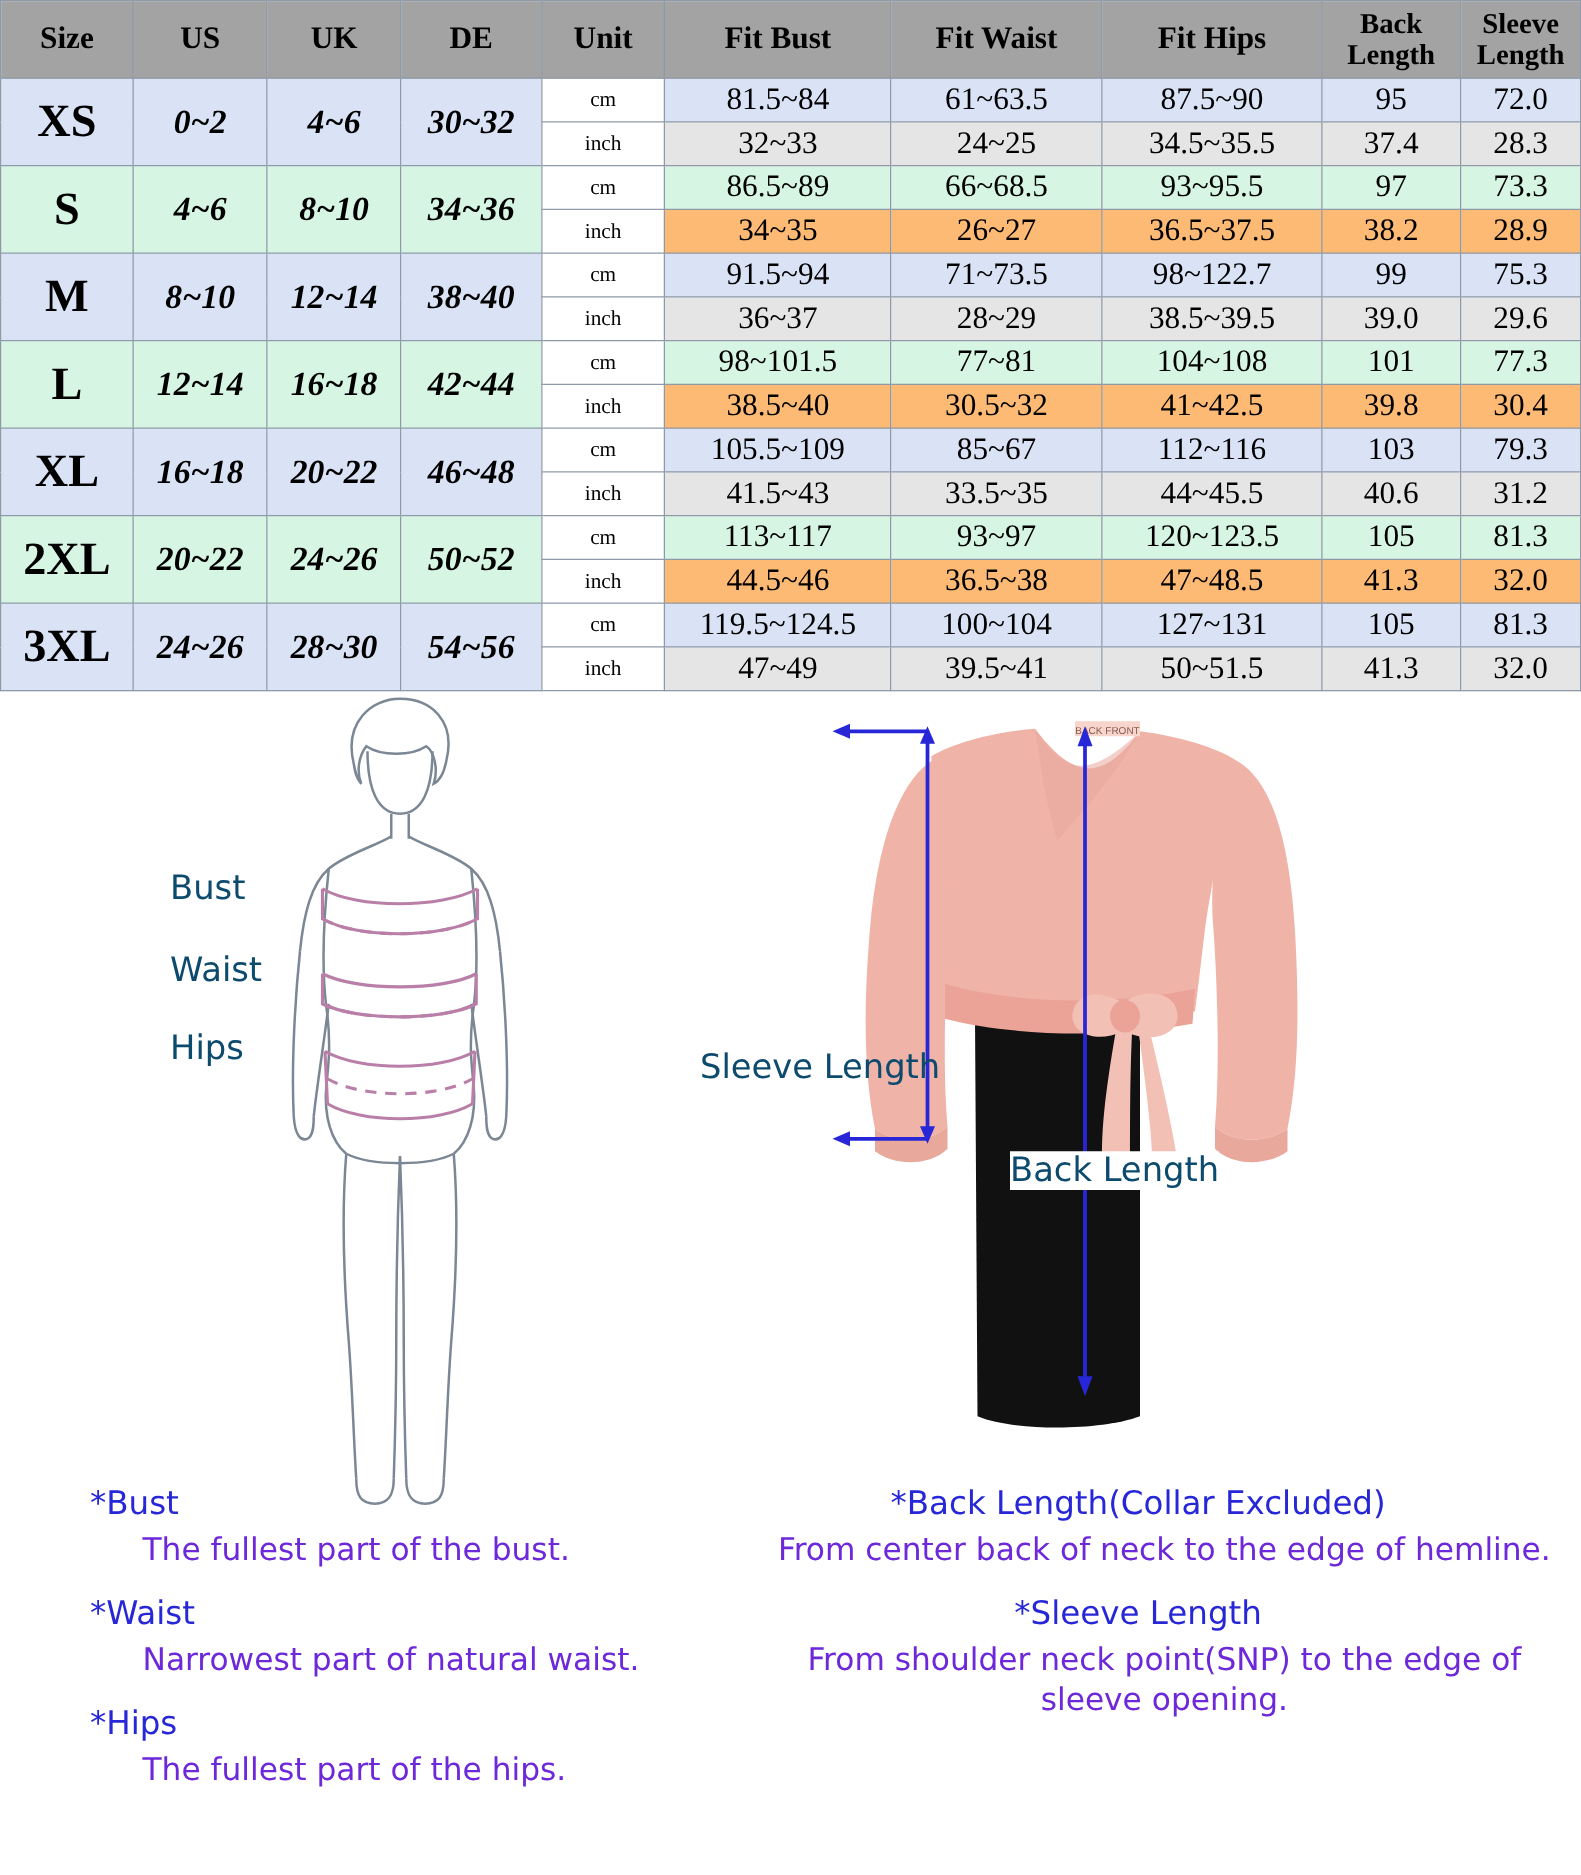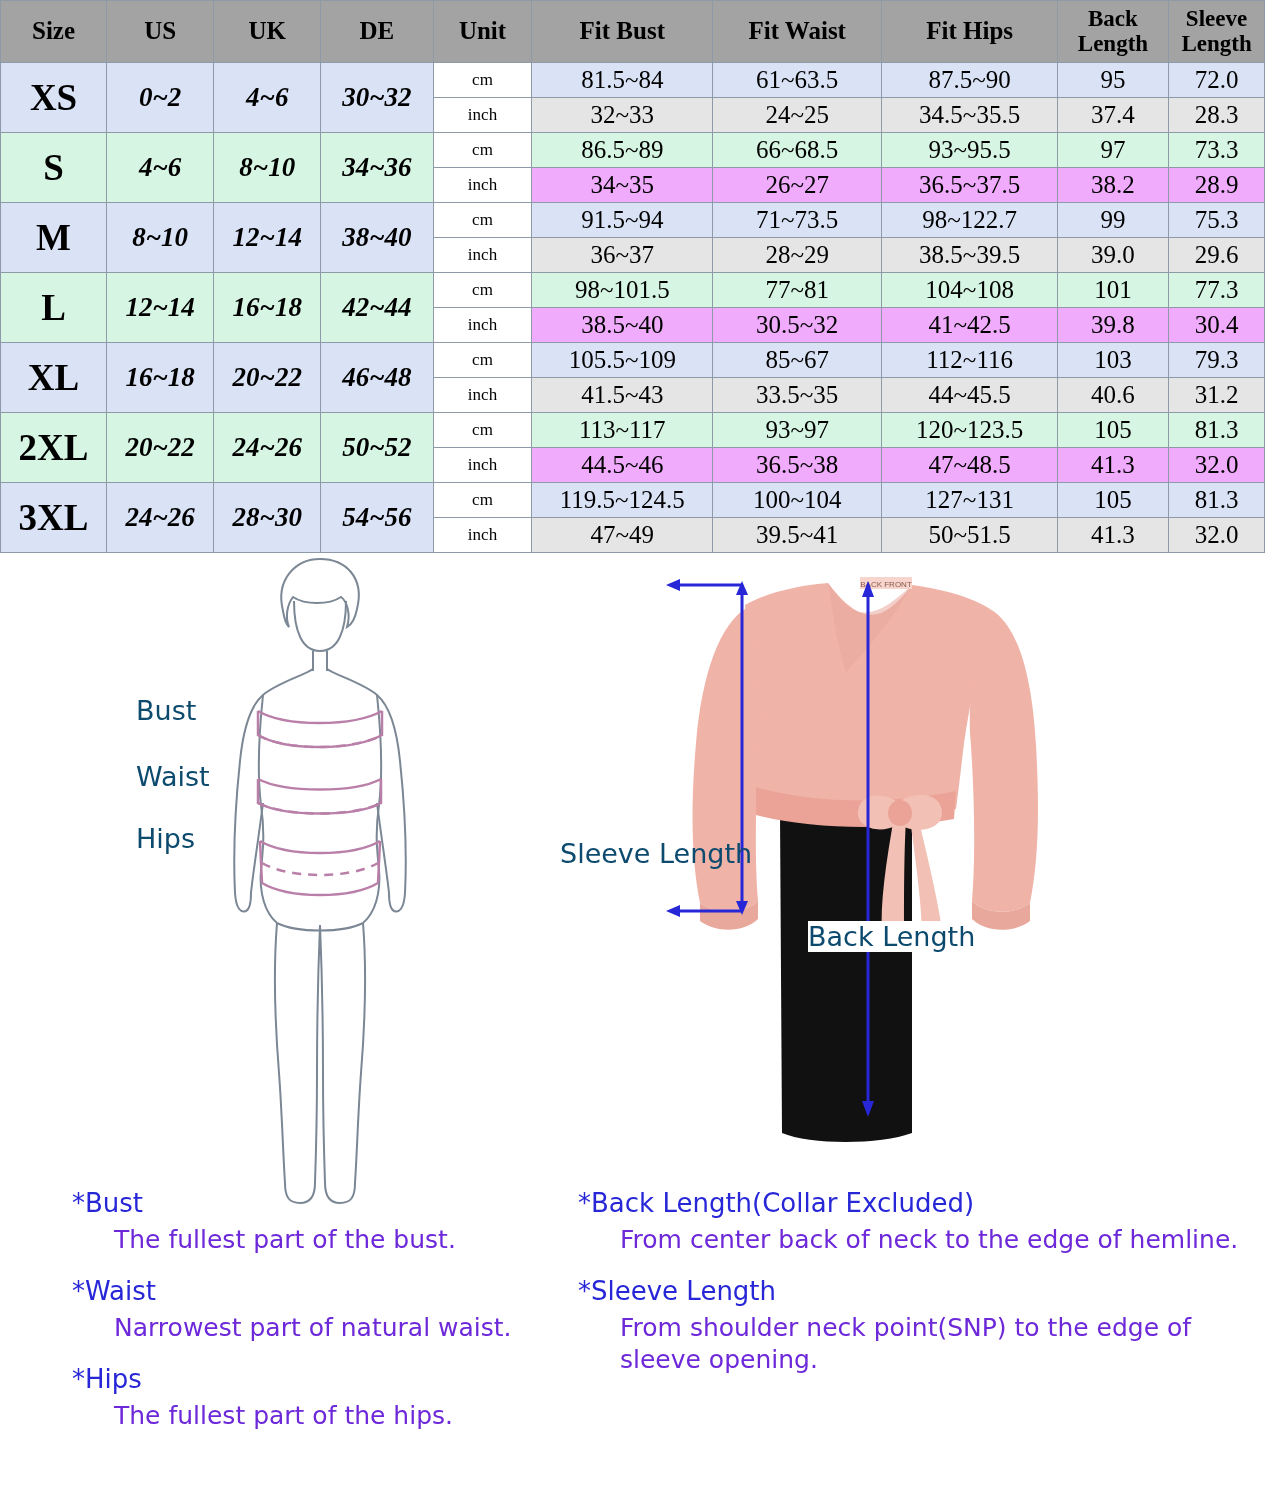--- a/index.html
+++ b/index.html
@@ -48,21 +48,21 @@
   }
   td.val-cell {
     font-size: 25px;
   }
   tr.data-row td { height: 35px; }
 
   
   .band-blue  { background: #dae3f6; }
   .band-green { background: #d6f5e3; }
   .band-blue-l  { background: #e5e5e5; }
-  .band-green-l { background: #f0abfc; margin-left: 28px; }
+  .band-green-l { background: #fdba74; margin-left: 28px; }
 
   
   col.c-size   { width: 104px; }
   col.c-us     { width: 105px; }
   col.c-uk     { width: 105px; }
   col.c-de     { width: 110px; }
   col.c-unit   { width: 97px; }
   col.c-bust   { width: 177px; }
   col.c-waist  { width: 166px; }
   col.c-hips   { width: 172px; }
@@ -396,20 +396,20 @@
 
         <path d="M308 22 L308 550"></path>
         <path d="M302 34 L308 18 L314 34" fill="#2727d8" stroke="none"></path>
         <path d="M302 538 L308 554 L314 538" fill="#2727d8" stroke="none"></path>
       </g>
     </svg>
 
     <div class="meas-label" style="left:0px; top:285px;">Sleeve Length</div>
     <div class="meas-label" style="left:248px; top:368px; background:#ffffff;">Back Length</div>
 
-    <div class="notes" style="top:635px; left:18px; padding-right:22px;">
+    <div class="notes" style="top:635px; left:18px; padding-right:22px;text-align:center;">
       <div class="note-head">*Back Length(Collar Excluded)</div>
       <div class="note-body">From center back of neck to the edge of hemline.</div>
       <div class="note-head">*Sleeve Length</div>
       <div class="note-body">From shoulder neck point(SNP) to the edge of sleeve opening.</div>
     </div>
   </div>
 </div>
 
 </body></html>

